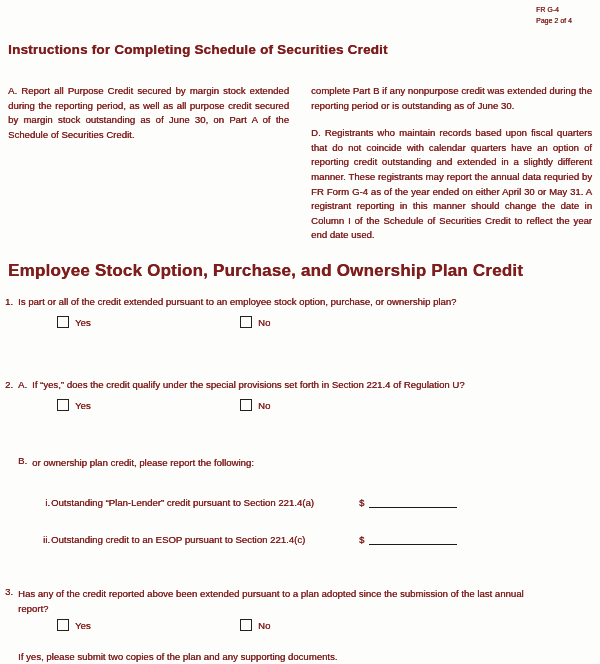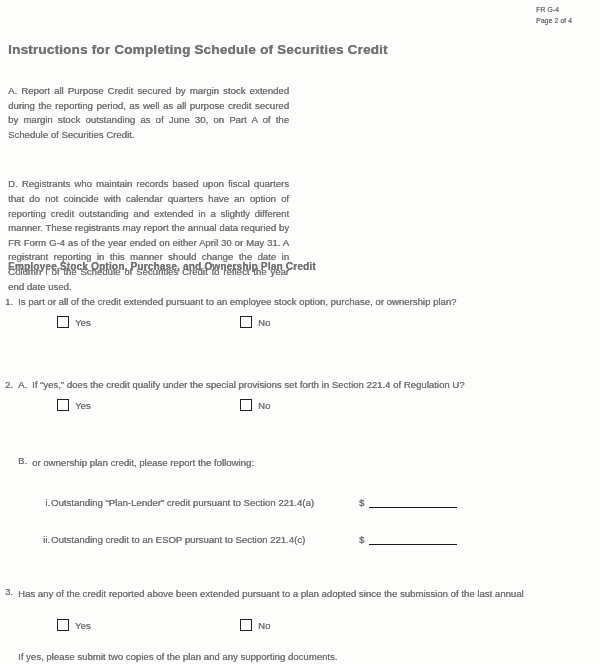--- a/index.html
+++ b/index.html
@@ -1,44 +1,44 @@
 <!DOCTYPE html>
 <html><head>
 <meta charset="utf-8">
 <style>
   * { margin:0; padding:0; box-sizing:border-box; }
   html,body { background:#ffffff; }
   .page {
     position:relative;
     width:600px; height:664px;
     background:#fdfdfb;
-    color:#737373;
+    color:#7f1d1d;
     font-family:"Liberation Sans", sans-serif;
     text-shadow:0.3px 0 0 currentColor;
     overflow:hidden;
   }
   .corner {
     position:absolute; left:536px; top:4px;
     font-size:7px; line-height:11px; white-space:nowrap;
   }
   .doc-title {
     position:absolute; left:8px; top:42px;
     font-size:13.5px; font-weight:700; letter-spacing:0.2px;
   }
   .cols {
     position:absolute; left:8px; top:84px; width:584px;
     display:flex; gap:22px;
-    font-size:9.6px; line-height:14.6px;flex-direction:column;
+    font-size:9.6px; line-height:14.6px;
   }
   .col { width:281px; text-align:justify; }
   .col p { margin:0 0 13px 0; }
   .justify-last { text-align-last:justify; }
   .section-title {
     position:absolute; left:8px; top:261px;
-    font-size:10px; font-weight:700; letter-spacing:0.2px;
+    font-size:17px; font-weight:700; letter-spacing:0.2px;
   }
   .row {
     position:absolute; left:5px; right:8px;
     font-size:9.6px; line-height:12px;
   }
   .num { position:absolute; left:0; top:0; }
   .letter { position:absolute; left:13px; top:0; }
   .qtext { display:block; }
   .ind1 { padding-left:13px; }
   .ind2 { padding-left:27px; }
@@ -73,20 +73,21 @@
     <div>Page 2 of 4</div>
   </div>
 
   <h1 class="doc-title">Instructions for Completing Schedule of Securities Credit</h1>
 
   <div class="cols">
     <div class="col">
       <p>A. Report all Purpose Credit secured by margin stock extended during the reporting period, as well as all purpose credit secured by margin stock outstanding as of June 30, on Part A of the Schedule of Securities Credit.</p>
     </div>
     <div class="col">
+      <p>complete Part B if any nonpurpose credit was extended during the reporting period or is outstanding as of June 30.</p>
       <p>D. Registrants who maintain records based upon fiscal quarters that do not coincide with calendar quarters have an option of reporting credit outstanding and extended in a slightly different manner. These registrants may report the annual data requried by FR Form G-4 as of the year ended on either April 30 or May 31. A registrant reporting in this manner should change the date in Column I of the Schedule of Securities Credit to reflect the year end date used.</p>
     </div>
   </div>
 
   <h2 class="section-title">Employee Stock Option, Purchase, and Ownership Plan Credit</h2>
 
   <div class="row" style="top:296px">
     <span class="num">1.</span>
     <span class="qtext ind1">Is part or all of the credit extended pursuant to an employee stock option, purchase, or ownership plan?</span>
   </div>
@@ -127,20 +128,21 @@
     <span class="roman">ii.</span>
     <span class="qtext ind3">Outstanding credit to an ESOP pursuant to Section 221.4(c)</span>
     <span class="dollar">$</span>
     <span class="amount-line"></span>
   </div>
 
   <div class="row" style="top:586px">
     <span class="num">3.</span>
     <span class="qtext ind1">
       <span class="line">Has any of the credit reported above been extended pursuant to a plan adopted since the submission of the last annual</span>
+      <span class="line">report?</span>
     </span>
   </div>
   <div class="row cbrow" style="top:618px">
     <span class="cb cb-yes"></span>
     <span class="cblbl lbl-yes">Yes</span>
     <span class="cb cb-no"></span>
     <span class="cblbl lbl-no">No</span>
   </div>
 
   <div class="row" style="top:651px">

